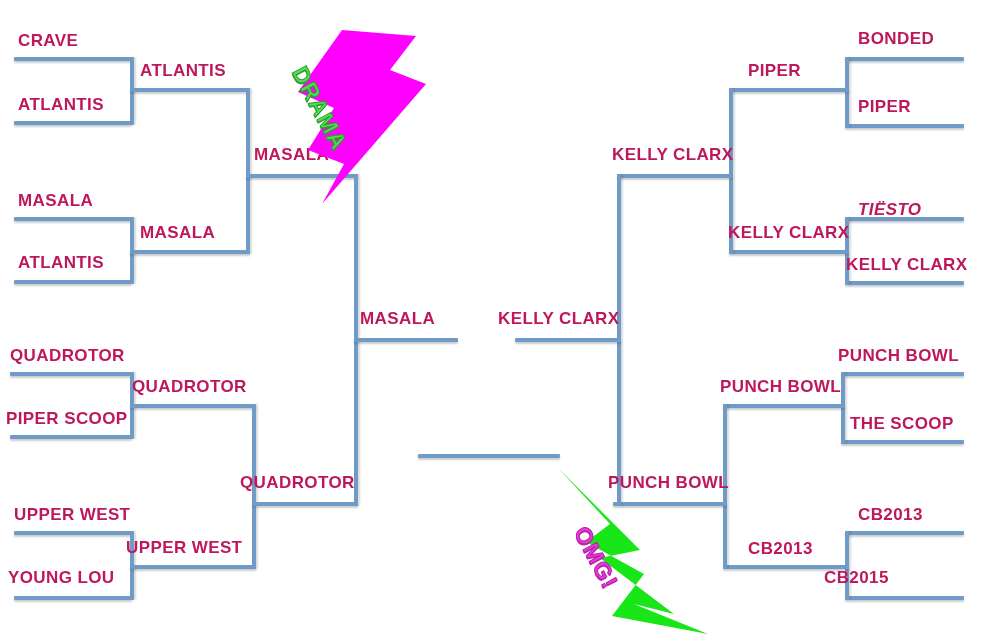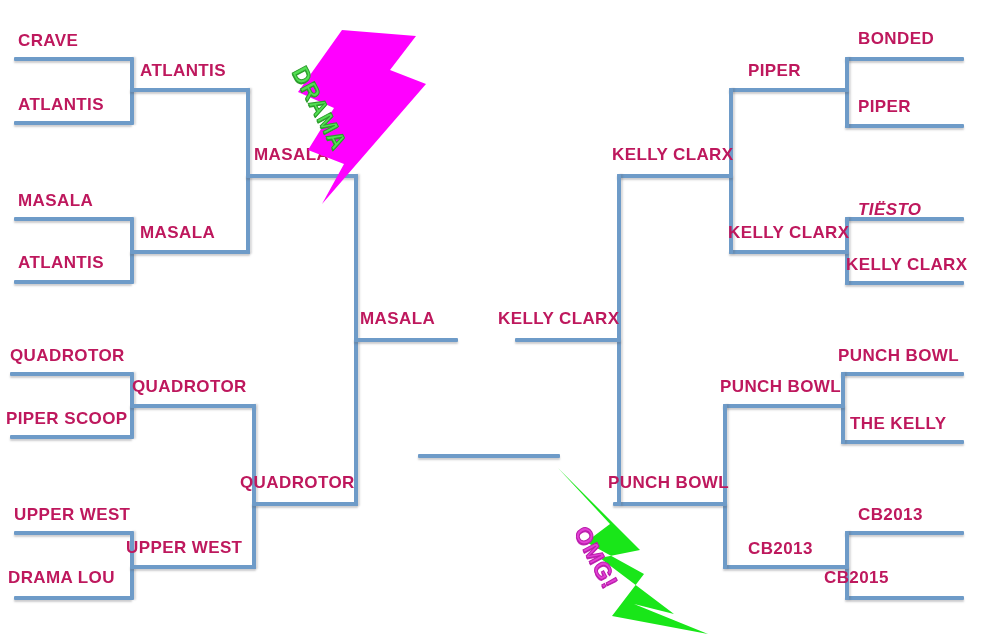--- a/index.html
+++ b/index.html
@@ -140,38 +140,38 @@
   <div class="hline" style="left:418px; top:454px; width:142px;"></div>
   <div class="slot left-align" style="left:420px; top:430px; width:140px;"></div>
 
   <div class="slot left-align" style="left:18px;  top:32px;  width:120px;">CRAVE</div>
   <div class="slot left-align" style="left:18px;  top:96px;  width:120px;">ATLANTIS</div>
   <div class="slot left-align" style="left:18px;  top:192px; width:120px;">MASALA</div>
   <div class="slot left-align" style="left:18px;  top:254px; width:120px;">ATLANTIS</div>
   <div class="slot left-align" style="left:10px;  top:347px; width:128px;">QUADROTOR</div>
   <div class="slot left-align" style="left:6px;   top:410px; width:132px;">PIPER SCOOP</div>
   <div class="slot left-align" style="left:14px;  top:506px; width:124px;">UPPER WEST</div>
-  <div class="slot left-align" style="left:8px;   top:569px; width:130px;">DRAMA LOU</div>
+  <div class="slot left-align" style="left:8px;   top:569px; width:130px;">YOUNG LOU</div>
 
   <div class="slot left-align" style="left:140px; top:62px;  width:112px;">ATLANTIS</div>
   <div class="slot left-align" style="left:140px; top:224px; width:112px;">MASALA</div>
   <div class="slot left-align" style="left:132px; top:378px; width:120px;">QUADROTOR</div>
   <div class="slot left-align" style="left:126px; top:539px; width:126px;">UPPER WEST</div>
 
   <div class="slot left-align" style="left:254px; top:146px; width:104px;">MASALA</div>
   <div class="slot left-align" style="left:240px; top:474px; width:118px;">QUADROTOR</div>
 
   <div class="slot left-align" style="left:360px; top:310px; width:100px;">MASALA</div>
 
   <div class="slot right-align" style="left:858px; top:30px;  width:100px;">BONDED</div>
   <div class="slot right-align" style="left:858px; top:98px;  width:100px;">PIPER</div>
   <div class="slot right-align" style="left:858px; top:201px; width:100px;font-style:italic;">TIËSTO</div>
   <div class="slot right-align" style="left:846px; top:256px; width:112px;">KELLY CLARX</div>
   <div class="slot right-align" style="left:838px; top:347px; width:122px;">PUNCH BOWL</div>
-  <div class="slot right-align" style="left:850px; top:415px; width:108px;">THE KELLY</div>
+  <div class="slot right-align" style="left:850px; top:415px; width:108px;">THE SCOOP</div>
   <div class="slot right-align" style="left:858px; top:506px; width:100px;">CB2013</div>
   <div class="slot right-align" style="left:824px; top:569px; width:100px;">CB2015</div>
 
   <div class="slot right-align" style="left:748px; top:62px;  width:96px;">PIPER</div>
   <div class="slot right-align" style="left:728px; top:224px; width:116px;">KELLY CLARX</div>
   <div class="slot right-align" style="left:720px; top:378px; width:124px;">PUNCH BOWL</div>
   <div class="slot right-align" style="left:748px; top:540px; width:96px;">CB2013</div>
 
   <div class="slot right-align" style="left:612px; top:146px; width:116px;">KELLY CLARX</div>
   <div class="slot right-align" style="left:608px; top:474px; width:120px;">PUNCH BOWL</div>

